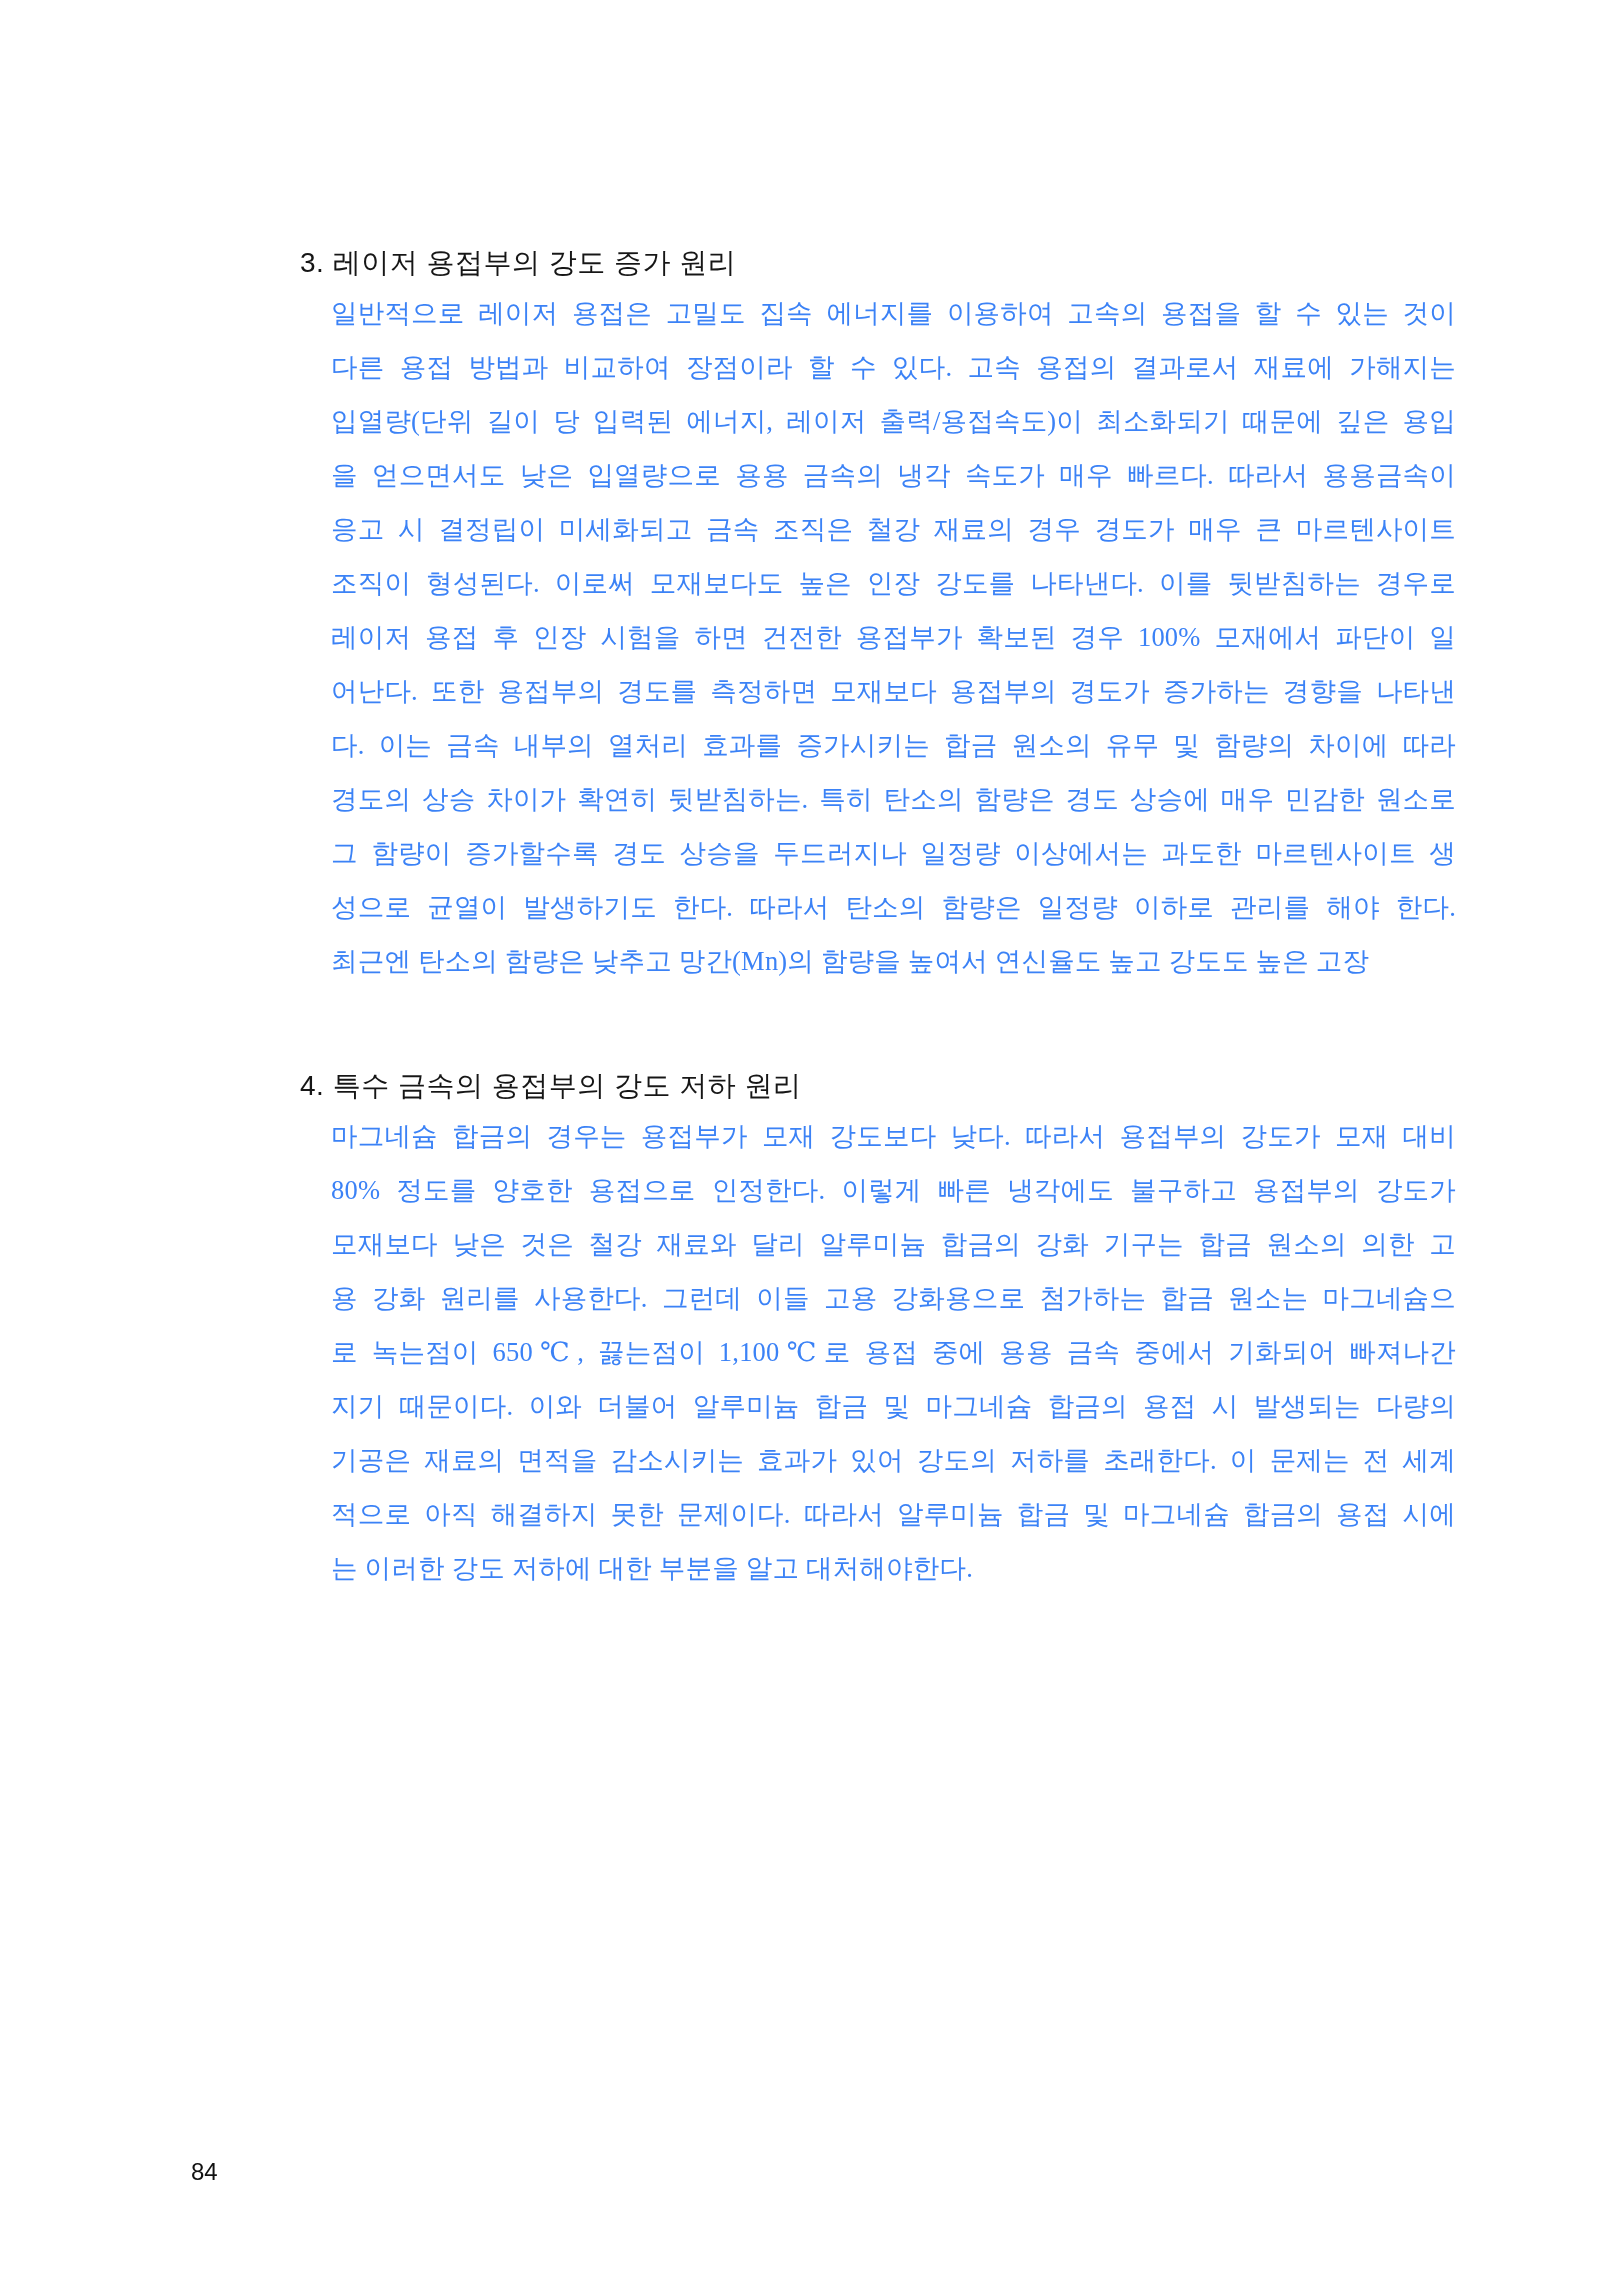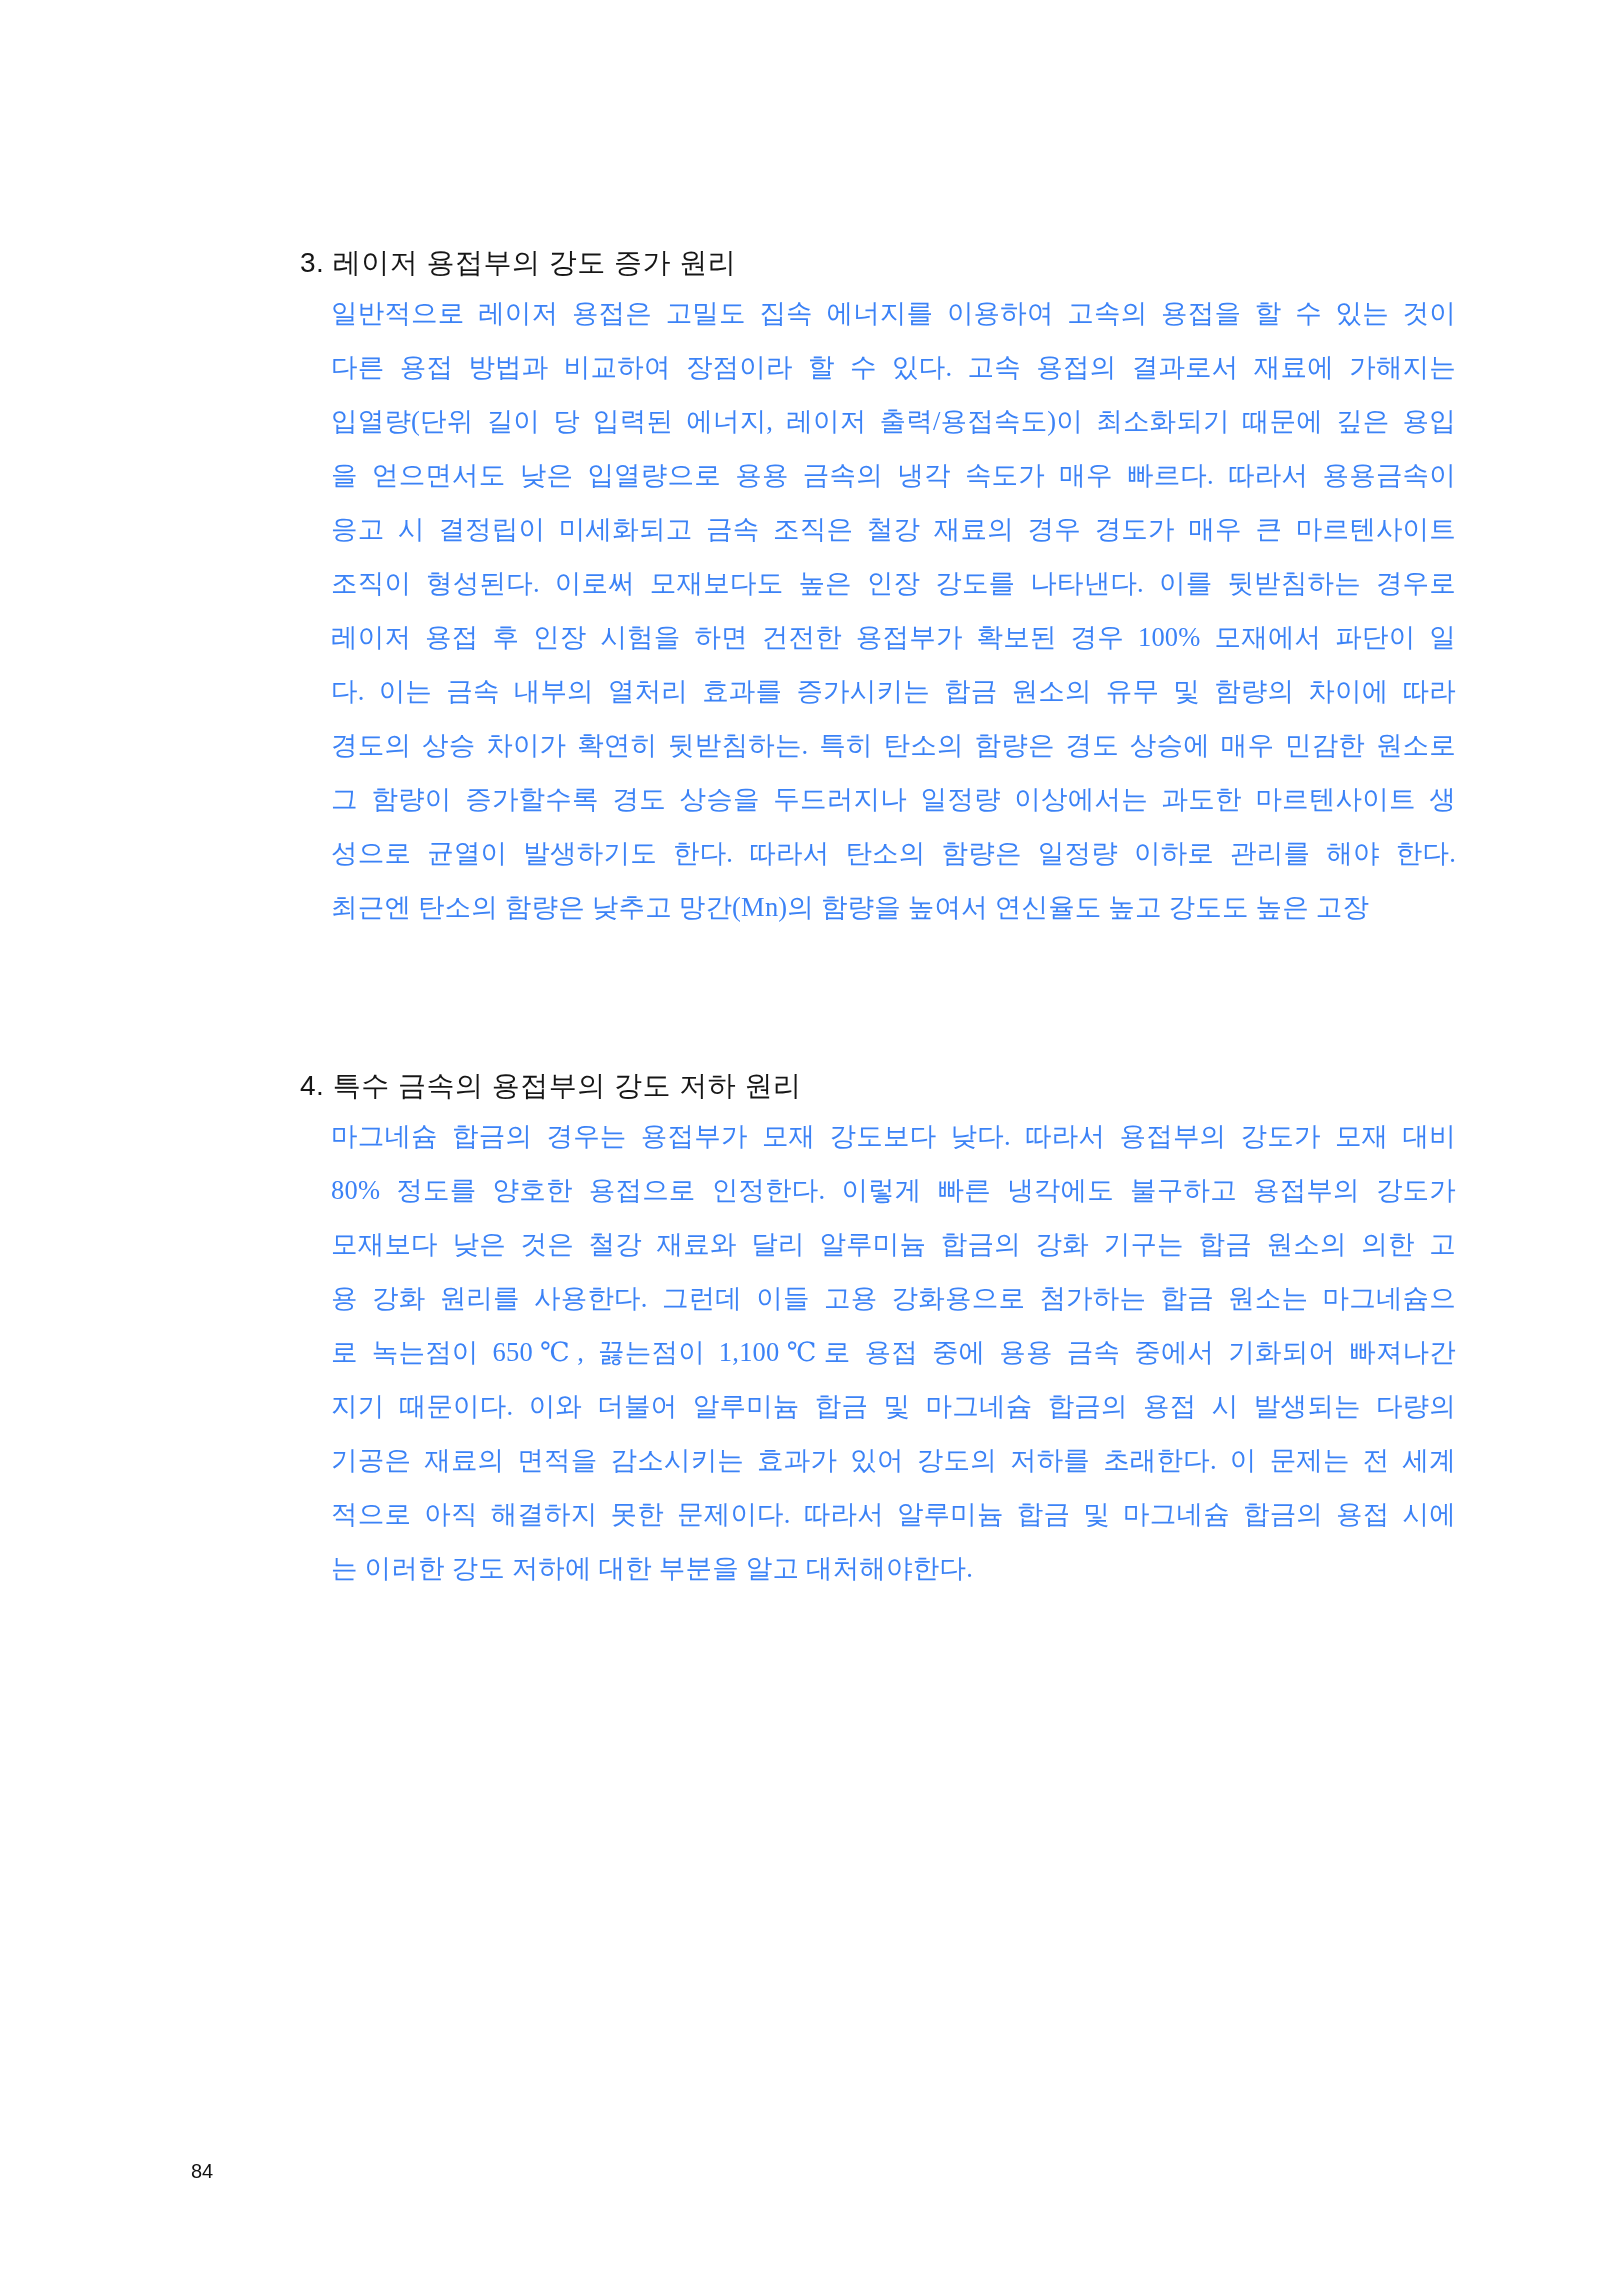--- a/index.html
+++ b/index.html
@@ -54,21 +54,21 @@
     color: #3b82f6;
   }
   .para-line:last-child {
     text-align-last: left;
   }
   .page-number {
     position: absolute;
     left: 191px;
     top: 2152px;
     font-family: "Liberation Sans", "DejaVu Sans", sans-serif;
-    font-size: 20px;
+    font-size: 24px;
     line-height: 39px;
     color: #111111;
   }
 </style>
 </head>
 <body>
 
 <div class="page">
 
   <section class="section section-3">
@@ -82,20 +82,21 @@
         <div class="para-line">입열량(단위 길이 당 입력된 에너지, 레이저 출력/용접속도)이 최소화되기 때문에 깊은 용입</div>
 
         <div class="para-line">을 얻으면서도 낮은 입열량으로 용용 금속의 냉각 속도가 매우 빠르다. 따라서 용용금속이</div>
 
         <div class="para-line">응고 시 결정립이 미세화되고 금속 조직은 철강 재료의 경우 경도가 매우 큰 마르텐사이트</div>
 
         <div class="para-line">조직이 형성된다. 이로써 모재보다도 높은 인장 강도를 나타낸다. 이를 뒷받침하는 경우로</div>
 
         <div class="para-line">레이저 용접 후 인장 시험을 하면 건전한 용접부가 확보된 경우 100% 모재에서 파단이 일</div>
 
+        <div class="para-line">어난다. 또한 용접부의 경도를 측정하면 모재보다 용접부의 경도가 증가하는 경향을 나타낸</div>
 
         <div class="para-line">다. 이는 금속 내부의 열처리 효과를 증가시키는 합금 원소의 유무 및 함량의 차이에 따라</div>
 
         <div class="para-line">경도의 상승 차이가 확연히 뒷받침하는. 특히 탄소의 함량은 경도 상승에 매우 민감한 원소로</div>
 
         <div class="para-line">그 함량이 증가할수록 경도 상승을 두드러지나 일정량 이상에서는 과도한 마르텐사이트 생</div>
 
         <div class="para-line">성으로 균열이 발생하기도 한다. 따라서 탄소의 함량은 일정량 이하로 관리를 해야 한다.</div>
 
         <div class="para-line">최근엔 탄소의 함량은 낮추고 망간(Mn)의 함량을 높여서 연신율도 높고 강도도 높은 고장</div>

